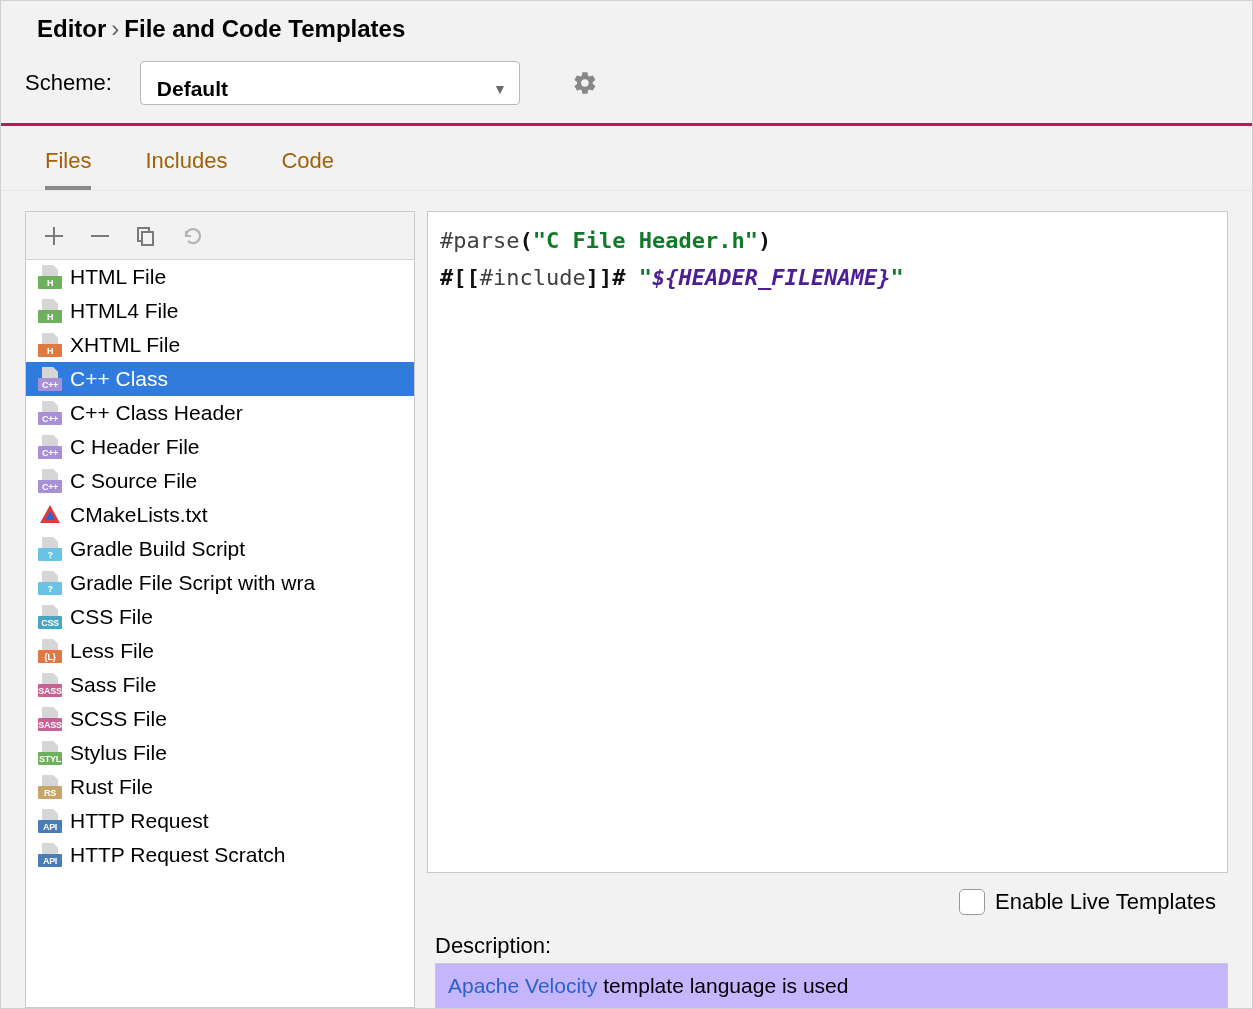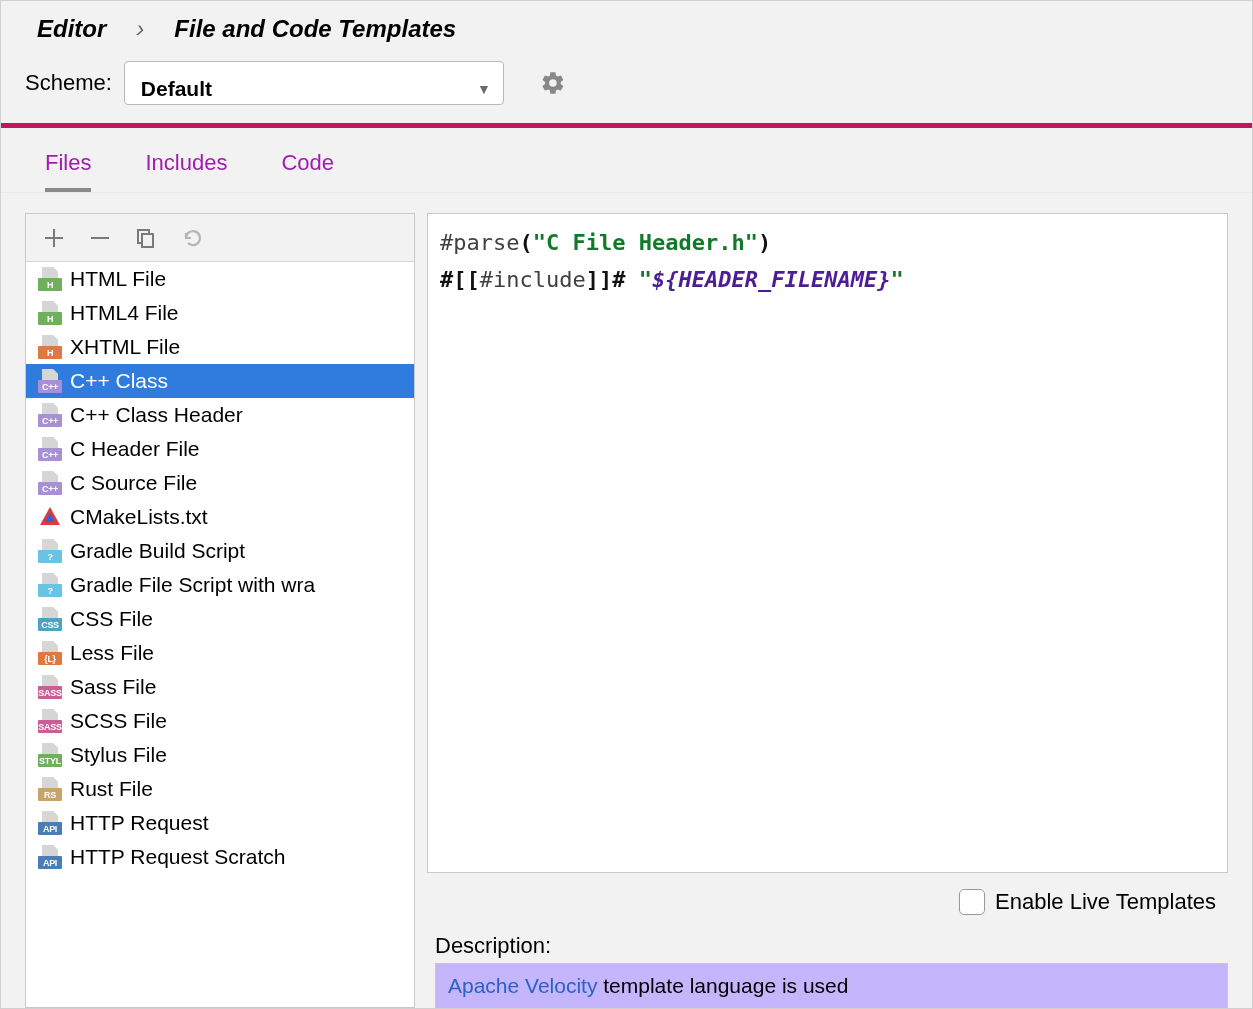--- a/index.html
+++ b/index.html
@@ -19,33 +19,32 @@
     border: 1px solid #d0d0d0;
     display: flex;
     flex-direction: column;
   }
   .breadcrumb-row {
     display: flex;
     align-items: flex-end;
     padding: 14px 24px 8px 36px;
     font-size: 24px;
     font-weight: 700;
-    gap: 30px;
-    font-style: italic;
+    gap: 5px;
   }
   .breadcrumb-sep {
     font-weight: 400;
     color: #666;
   }
   .scheme-row {
     display: flex;
     align-items: center;
     padding: 10px 24px 18px 24px;
-    border-bottom: 5px solid #be185d;
-    gap: 12px;
+    border-bottom: 3px solid #be185d;
+    gap: 28px;
   }
   .scheme-label { font-size: 22px; }
   .scheme-select {
     display: flex;
     align-items: center;
     justify-content: space-between;
     width: 380px;
     height: 44px;
     border: 1px solid #b8b8b8;
     border-radius: 4px;
@@ -64,21 +63,21 @@
   .tabs {
     display: flex;
     padding: 22px 44px 0 44px;
     gap: 54px;
     font-size: 22px;
     border-bottom: 1px solid #e9e9e9;
   }
   .tab {
     padding-bottom: 12px;
     border-bottom: 4px solid transparent;
-    color: #a21caf;
+    color: #a16207;
   }
   .tab.active {
     border-bottom-color: #8a8a8a;
   }
   .content {
     display: flex;
     flex: 1;
     padding: 20px 24px 0 24px;
     gap: 12px;
     overflow: hidden;

